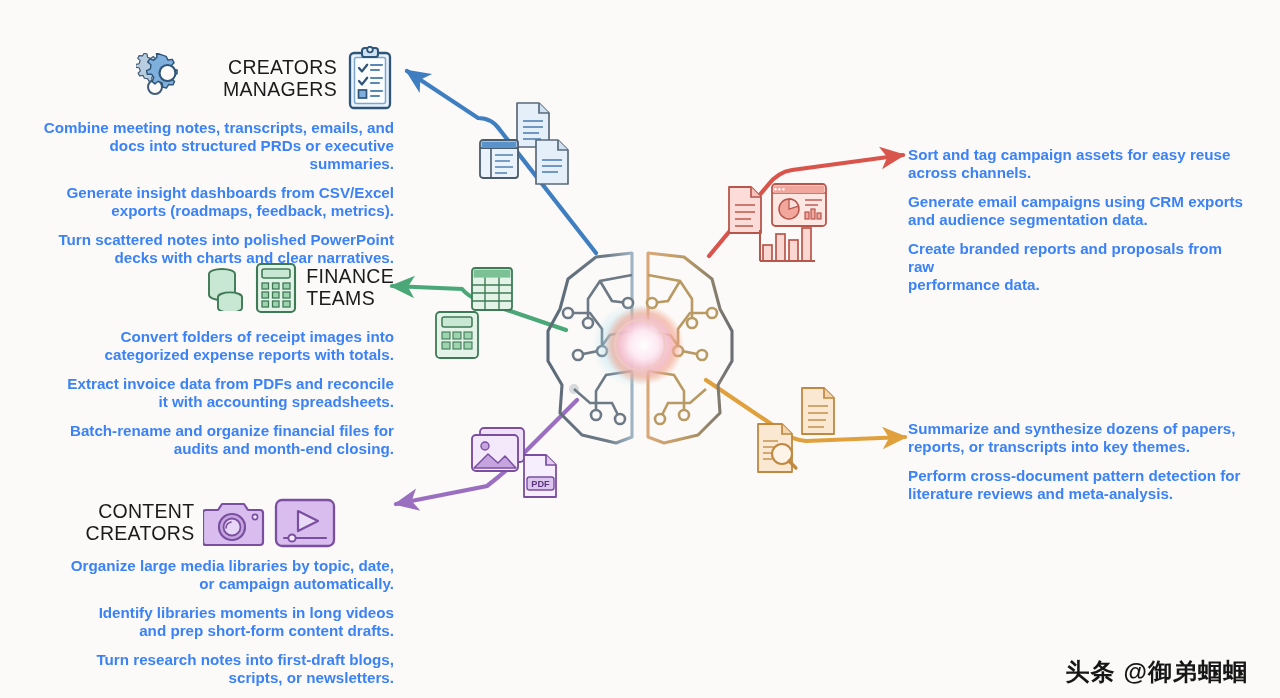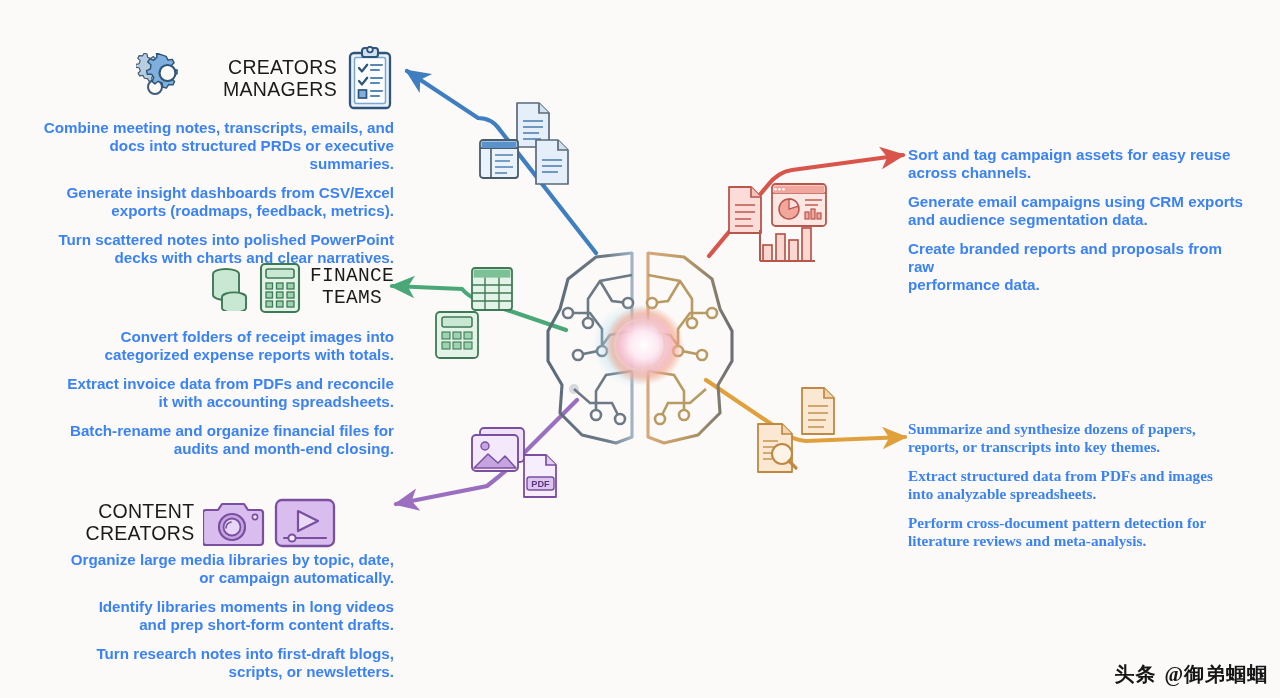--- a/index.html
+++ b/index.html
@@ -36,27 +36,27 @@
     margin-bottom: 11px;
     white-space: pre-line;
   }
   .align-right { text-align: right; }
   .align-left  { text-align: left; }
 
   .hdr { display: flex; align-items: center; gap: 9px; }
 
   .watermark {
     position: absolute;
-    right: 12px; bottom: 10px;
+    right: 32px; bottom: 10px;
     display: flex; align-items: center; gap: 8px;
-    font-size: 20px;
+    font-size: 24px;
     font-weight: bold;
     color: #161616;
     letter-spacing: 1px;
-    font-family: Liberation Serif, serif;
+    font-family: Liberation Sans, sans-serif;
   }
 </style>
 </head>
 <body>
 
 <div id="stage">
 
   <svg class="layer" viewBox="0 0 1280 698">
     <defs>
       <marker id="ah-blue" markerWidth="7" markerHeight="7" refX="5.4" refY="3" orient="auto">
@@ -352,21 +352,21 @@
             <rect x="17.5" y="21" width="6.5" height="6"></rect>
             <rect x="28" y="21" width="7" height="6"></rect>
           <rect x="7" y="30" width="6.5" height="6"></rect>
             <rect x="17.5" y="30" width="6.5" height="6"></rect>
             <rect x="28" y="30" width="7" height="6"></rect>
           <rect x="7" y="39" width="6.5" height="6"></rect>
             <rect x="17.5" y="39" width="6.5" height="6"></rect>
             <rect x="28" y="39" width="7" height="6"></rect>
         </g>
       </svg>
-      <div class="grp-title" style="text-align:center;font-family:Liberation Mono, monospace;">FINANCE
+      <div class="grp-title" style="text-align:left;">FINANCE
 TEAMS</div>
     </div>
     <div class="bullets align-right" style="margin-top:14px;">
       <div class="bullet">Convert folders of receipt images into
 categorized expense reports with totals.</div>
       <div class="bullet">Extract invoice data from PDFs and reconcile
 it with accounting spreadsheets.</div>
       <div class="bullet">Batch-rename and organize financial files for
 audits and month-end closing.</div>
     </div>
@@ -383,21 +383,21 @@
         <path d="M23,31 a6.5,6.5 0 0 1 5,-6" fill="none" stroke="#7a4fa0" stroke-width="1.6" stroke-linecap="round"></path>
         <circle cx="52" cy="20" r="2.6" fill="#f2e8fa" stroke="#7a4fa0" stroke-width="1.6"></circle>
       </svg>
       <svg width="62" height="52" viewBox="0 0 62 52">
         <rect x="2" y="3" width="58" height="46" rx="6" fill="#d8bdee" stroke="#7a4fa0" stroke-width="2.3"></rect>
         <path d="M24,14 L44,24 L24,34 Z" fill="#e9dbf6" stroke="#7a4fa0" stroke-width="2.2" stroke-linejoin="round"></path>
         <path d="M10,41 H52" stroke="#7a4fa0" stroke-width="2.1" stroke-linecap="round"></path>
         <circle cx="18" cy="41" r="3.6" fill="#f3eafa" stroke="#7a4fa0" stroke-width="2"></circle>
       </svg>
     </div>
-    <div class="bullets align-right" style="margin-top:2px;">
+    <div class="bullets align-right" style="margin-top:8px;">
       <div class="bullet">Organize large media libraries by topic, date,
 or campaign automatically.</div>
       <div class="bullet">Identify libraries moments in long videos
 and prep short-form content drafts.</div>
       <div class="bullet">Turn research notes into first-draft blogs,
 scripts, or newsletters.</div>
     </div>
   </div>
 
   <div class="group" style="left:908px; top:126px; width:344px;">
@@ -405,25 +405,23 @@
       <div class="bullet">Sort and tag campaign assets for easy reuse
 across channels.</div>
       <div class="bullet">Generate email campaigns using CRM exports
 and audience segmentation data.</div>
       <div class="bullet">Create branded reports and proposals from raw
 performance data.</div>
     </div>
   </div>
 
   <div class="group" style="left:908px; top:398px; width:344px;">
-    <div class="bullets align-left" style="margin-top:22px;font-family:Liberation Serif, serif;">
+    <div class="bullets align-left" style="margin-top:22px;">
       <div class="bullet">Summarize and synthesize dozens of papers,
 reports, or transcripts into key themes.</div>
-      <div class="bullet">Extract structured data from PDFs and images
-into analyzable spreadsheets.</div>
       <div class="bullet">Perform cross-document pattern detection for
 literature reviews and meta-analysis.</div>
     </div>
   </div>
 
   <div class="watermark">
     <span>头条</span>
     <span>@御弟蝈蝈</span>
   </div>
 

